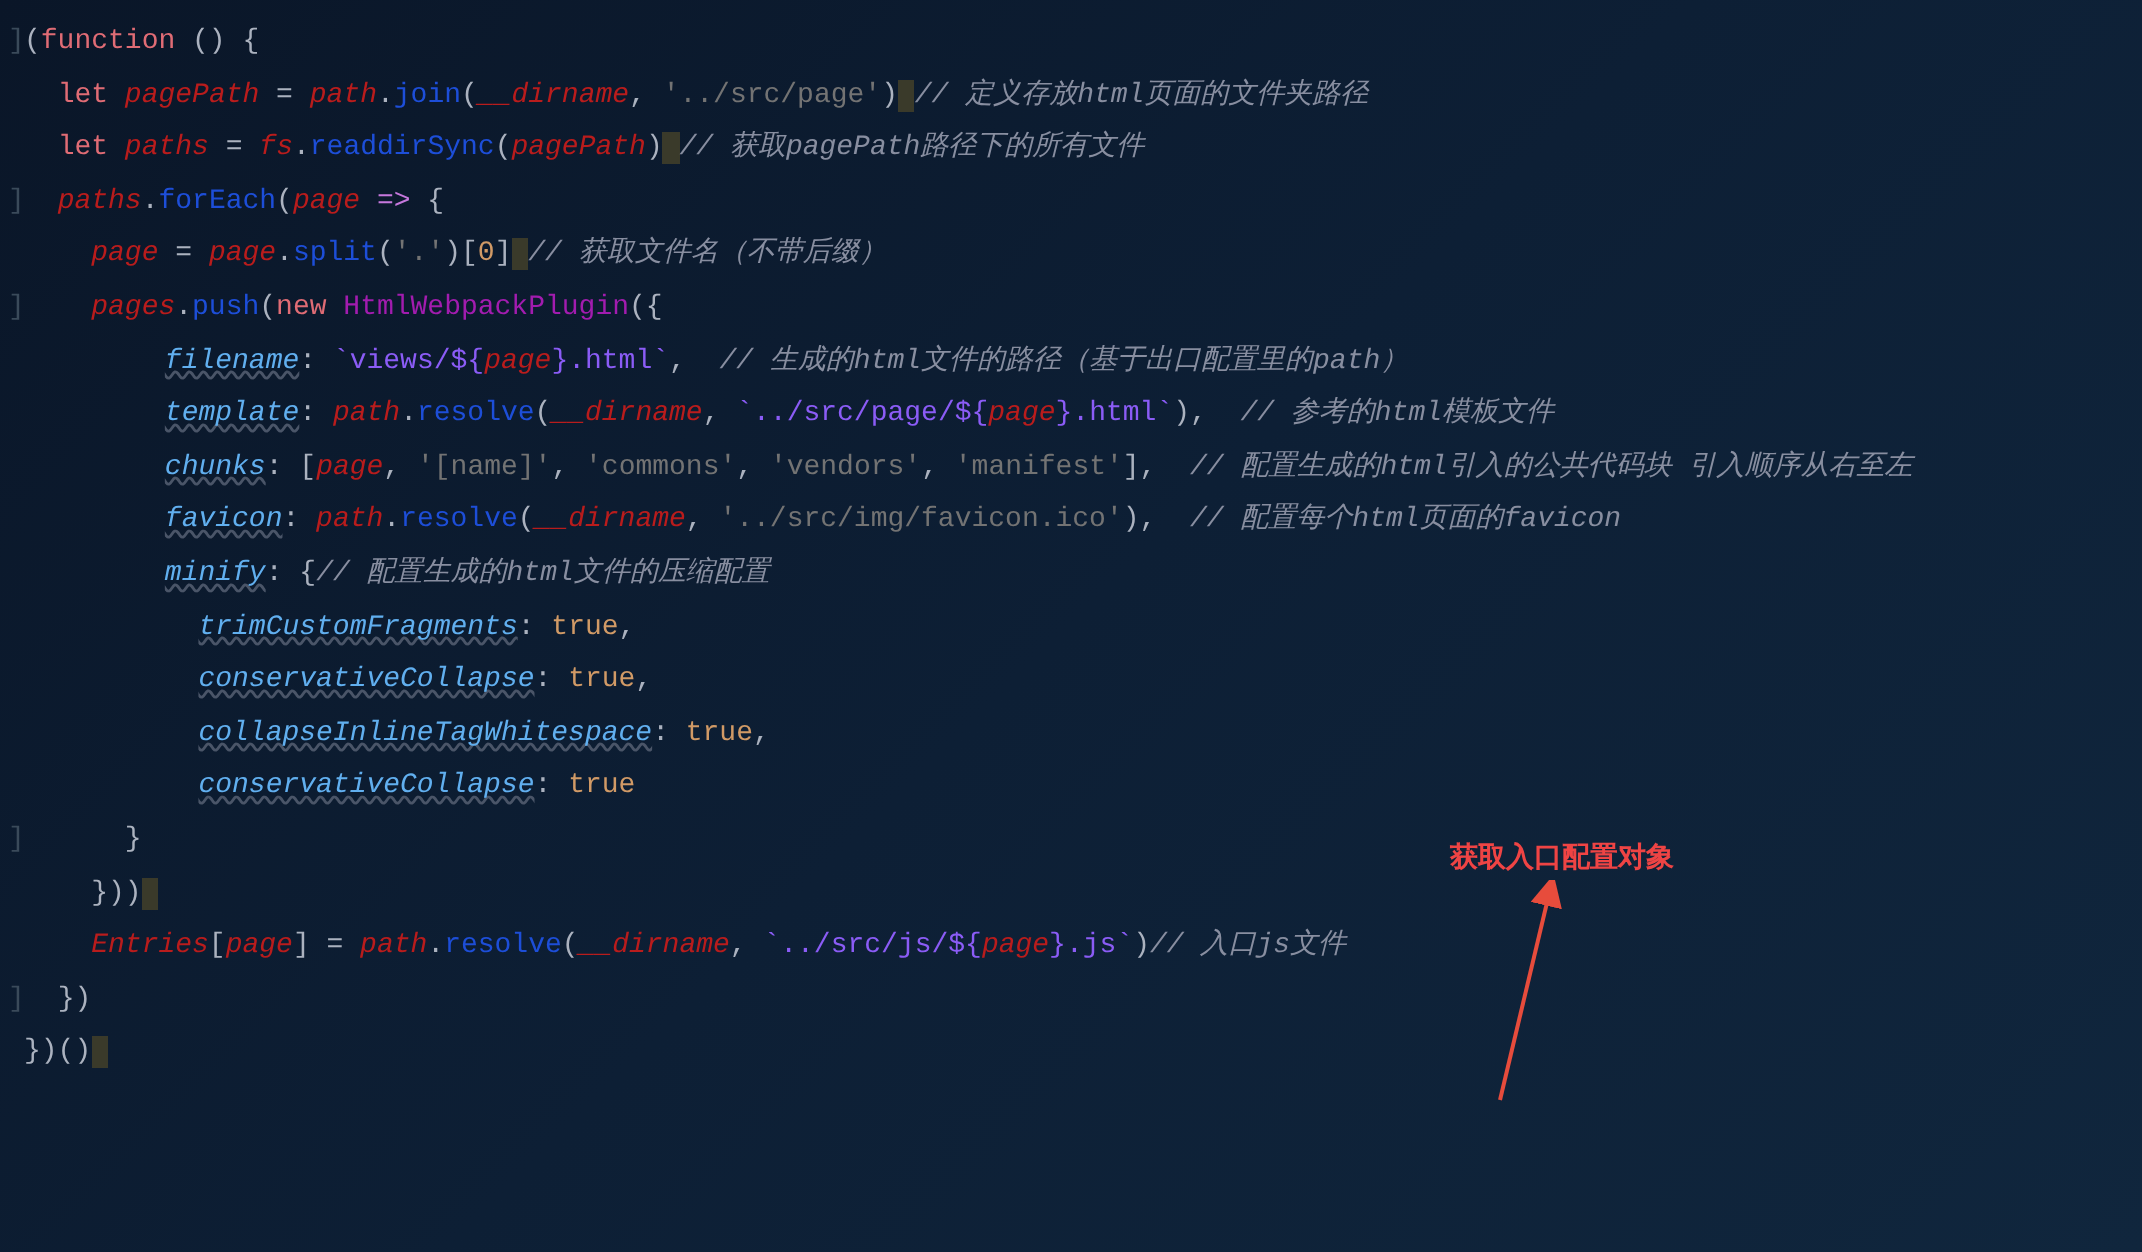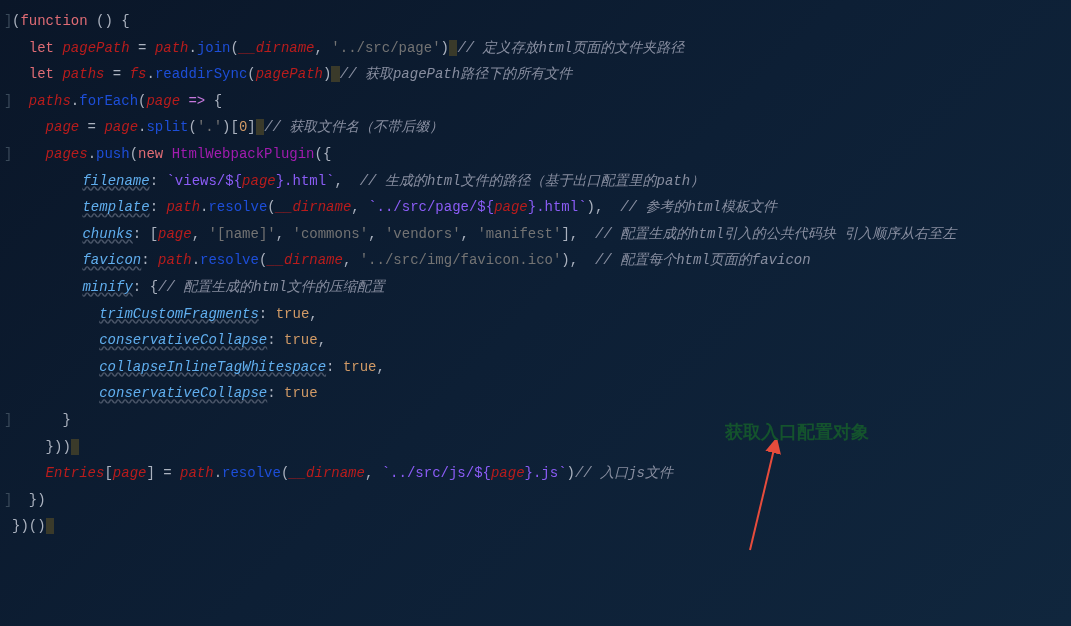--- a/index.html
+++ b/index.html
@@ -27,23 +27,23 @@
   .tmpl { color: #8b5cf6; }      
   .num  { color: #d19a66; }      
   .bool { color: #d19a66; } 
   .cmtc { color: #888ea0; font-style: italic; } 
   .arrow{ color: #c678dd; }
   .hl   { background: #3a3a2a; } 
   .underline { text-decoration: underline wavy #4a5568; text-decoration-skip-ink: none; }
 
   .annotation {
     position: absolute;
-    color: #14532d;
+    color: #ef4444;
     font-family: sans-serif;
-    font-size: 18px;
+    font-size: 14px;
     font-weight: bold;
   }
   .arrow-svg { position:absolute; }
 </style>
 </head>
 <body>
 
 <div>
 
 <div class="line"><span class="gutter">]</span><span class="pl">(</span><span class="kw">function</span><span class="pl"> () {</span></div>

